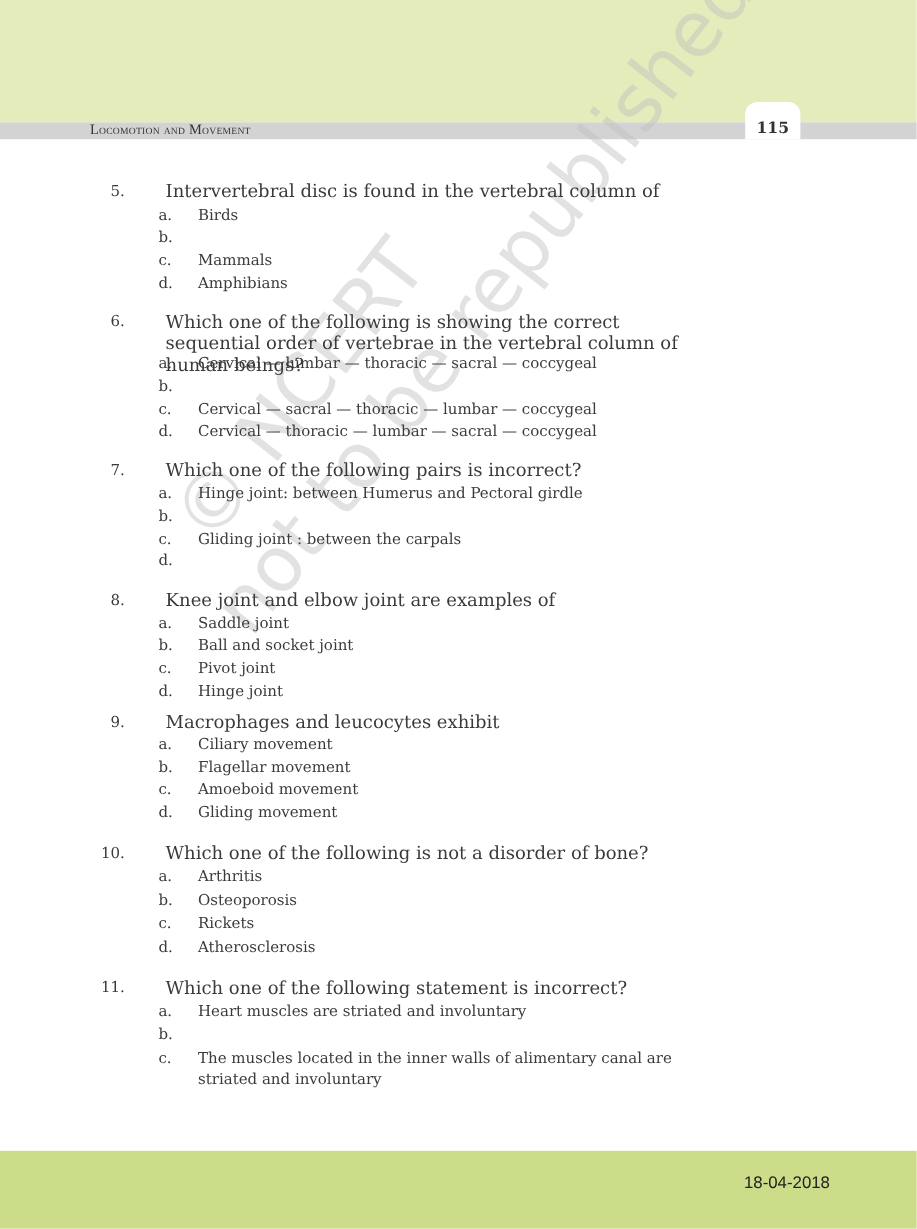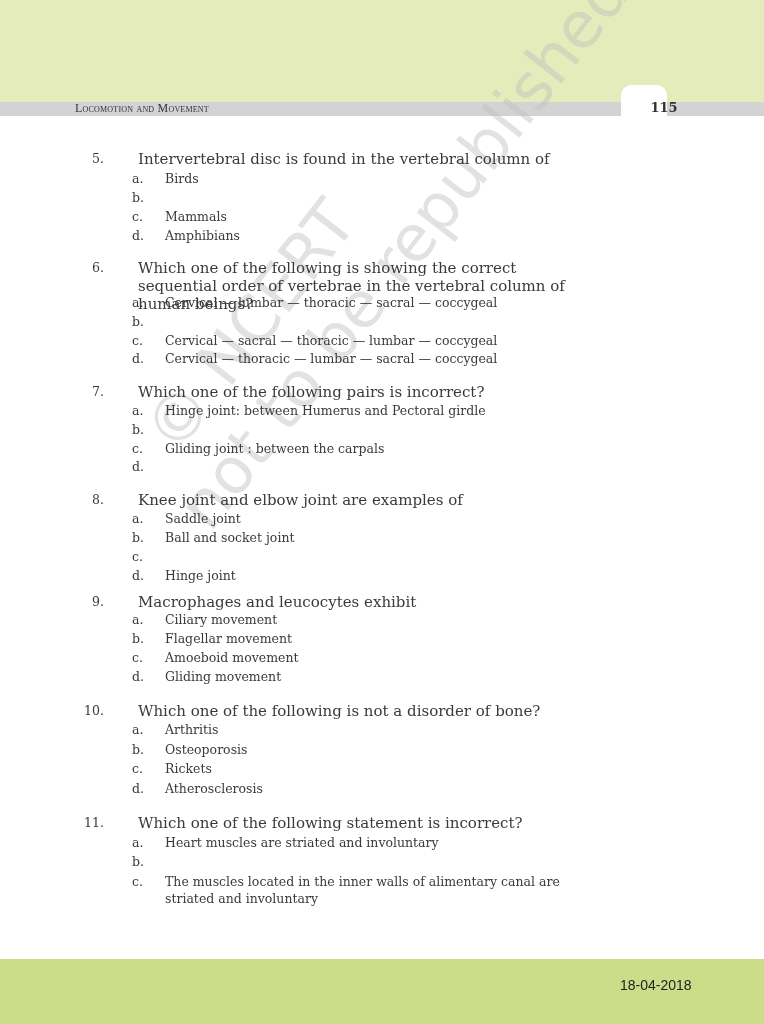--- a/index.html
+++ b/index.html
@@ -22,21 +22,21 @@
     font-family:"Liberation Serif", serif;
     font-size:12px; letter-spacing:0.2px; color:#333;
     font-variant:small-caps;
   }
   .page-tab {
     position:absolute; left:621px; top:85px; width:46px; height:31px;
     background:#ffffff; border-radius:10px 10px 0 0;
   }
   .page-number {
     position:absolute; left:621px; top:100px; width:46px; text-align:center;
-    font-family:"DejaVu Serif", serif; font-weight:bold; font-size:13px; color:#333;padding-left:20px;
+    font-family:"DejaVu Serif", serif; font-weight:bold; font-size:13px; color:#333;
   }
   .content {
     position:absolute; left:0; top:0; width:764px;
   }
   .q { position:absolute; left:0; width:764px; }
   .qnum {
     position:absolute; width:28px; text-align:right;
     font-size:12.5px; line-height:18px;
   }
   .qtext {
@@ -149,20 +149,21 @@
     <div class="opt" style="top:510px">
         <span class="olabel">a.</span>
         <span class="otext">Saddle joint</span>
       </div>
     <div class="opt" style="top:529px">
         <span class="olabel">b.</span>
         <span class="otext">Ball and socket joint</span>
       </div>
     <div class="opt" style="top:548px">
         <span class="olabel">c.</span>
+        <span class="otext">Pivot joint</span>
       </div>
     <div class="opt" style="top:567px">
         <span class="olabel">d.</span>
         <span class="otext">Hinge joint</span>
       </div>
   </div>
 
   <div class="q">
     <div class="qnum" style="left:76px;top:593px">9.</div>
     <div class="qtext" style="top:593px">Macrophages and leucocytes exhibit</div>

